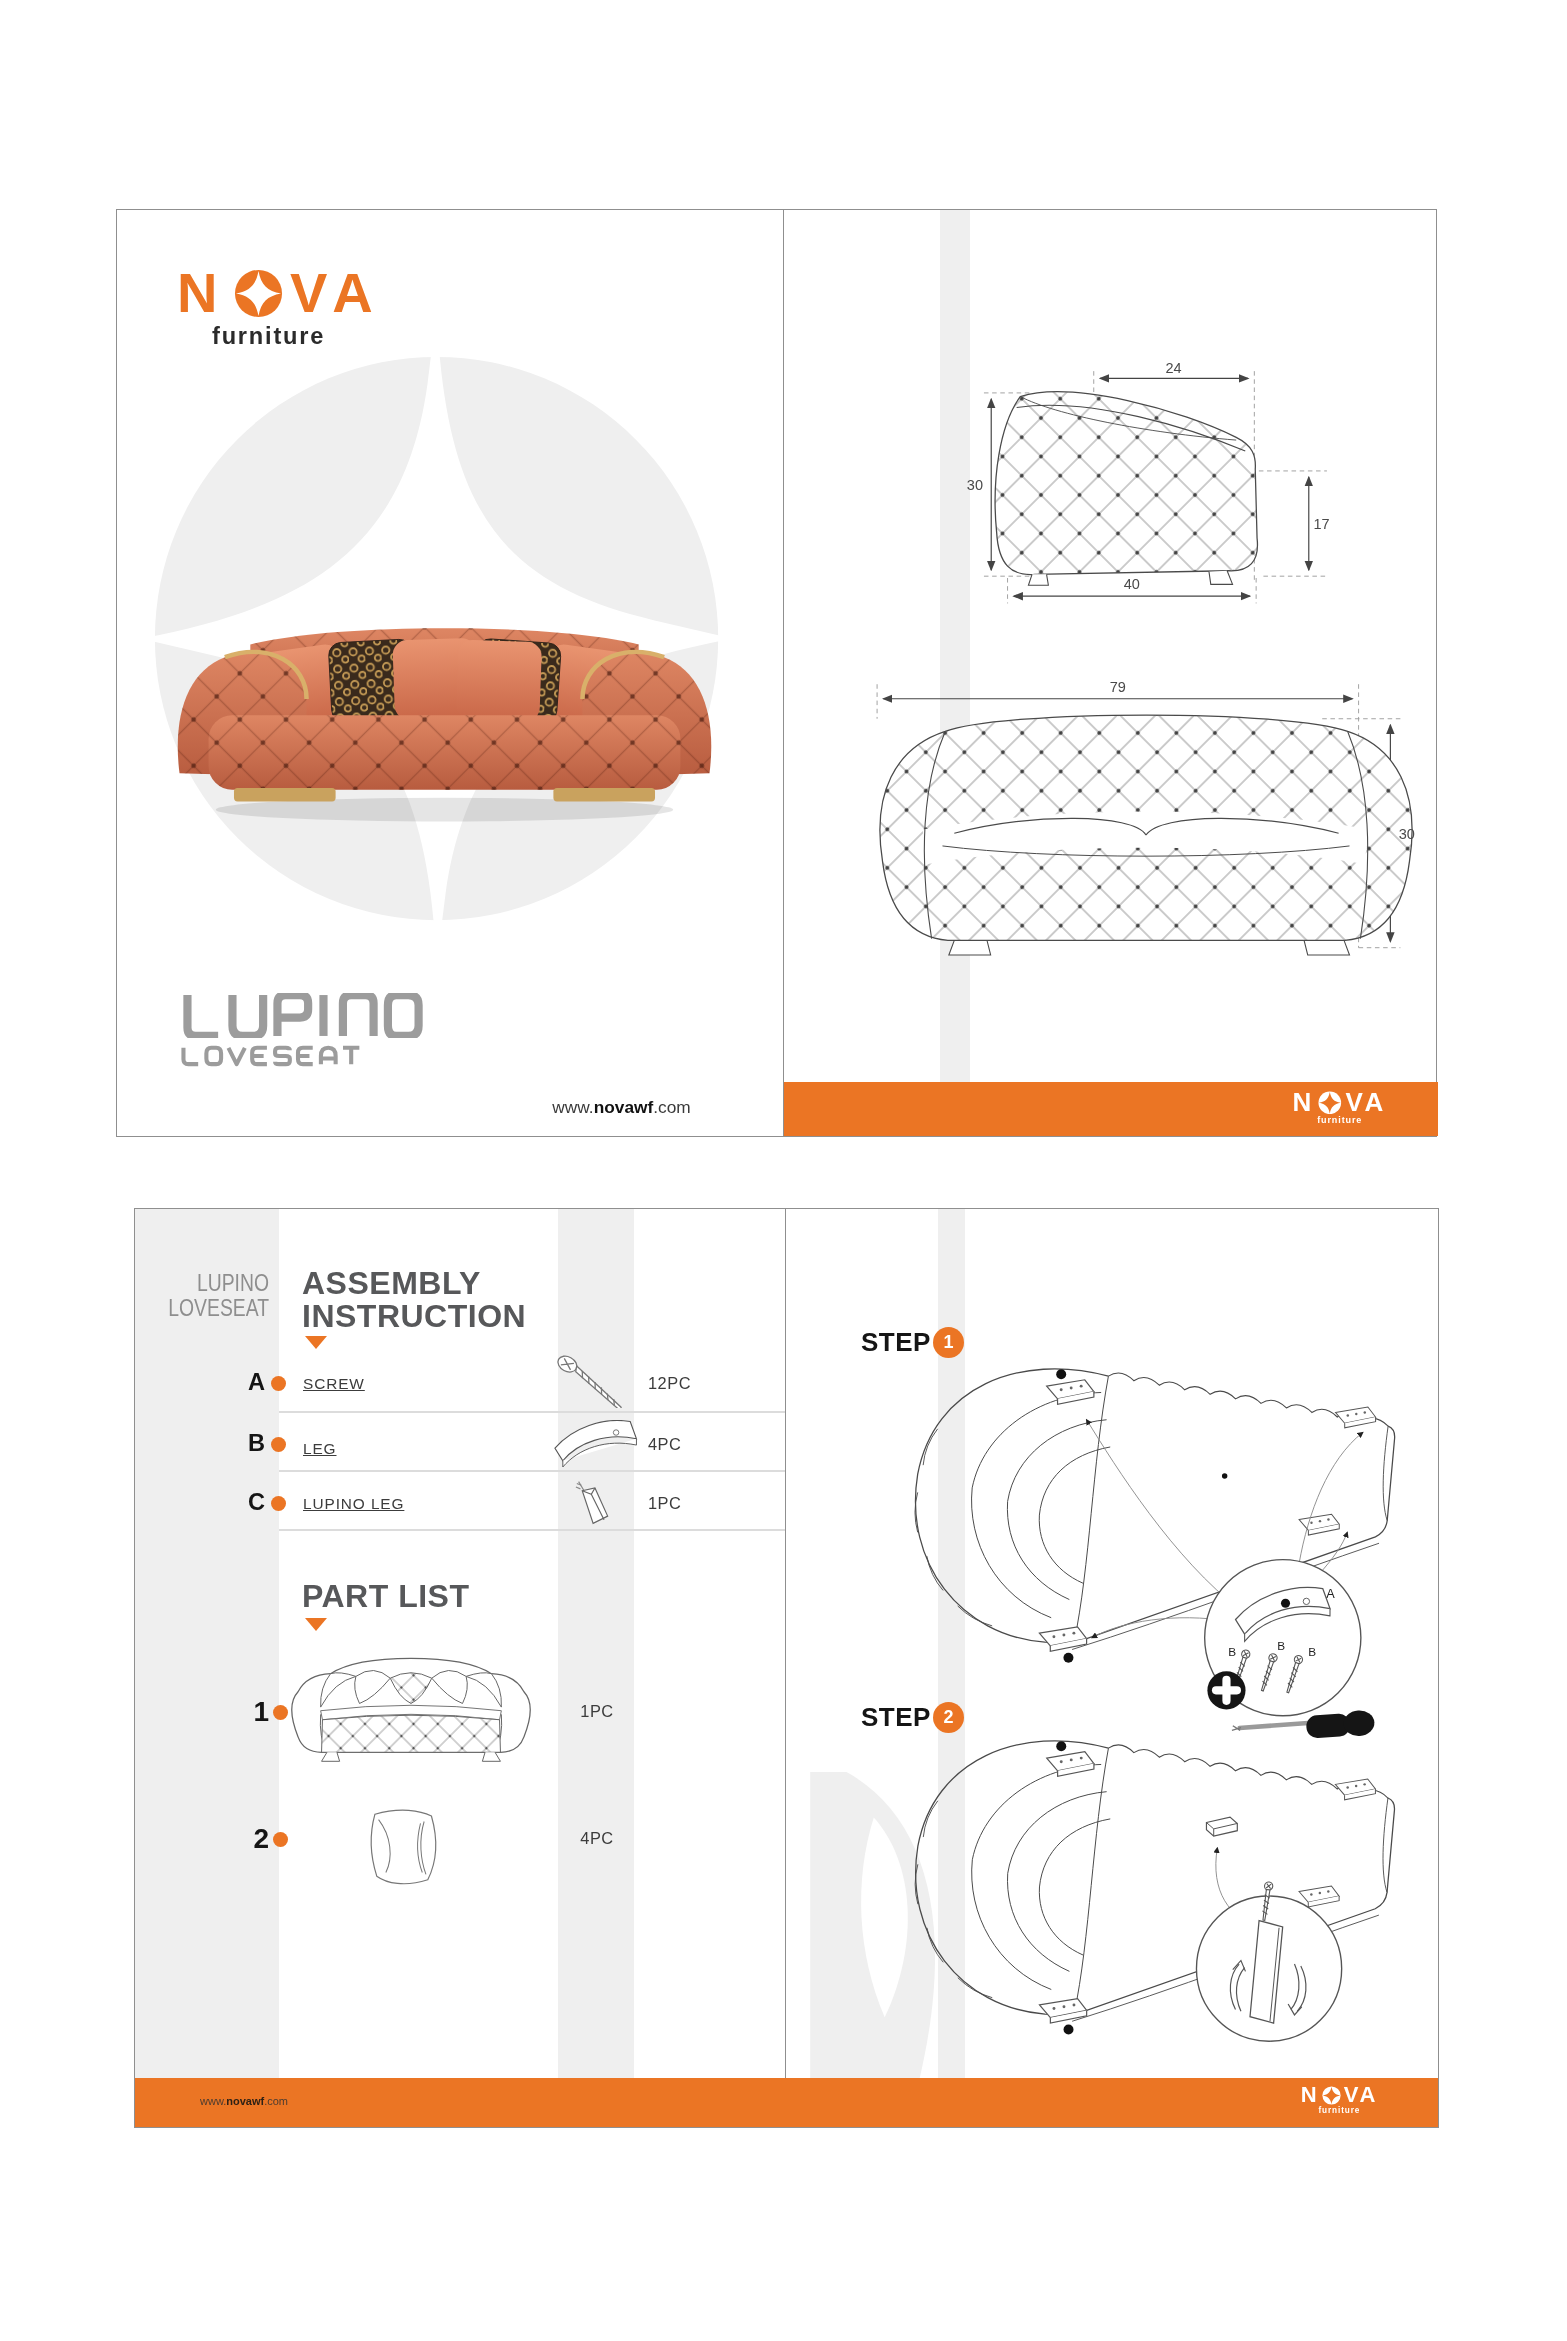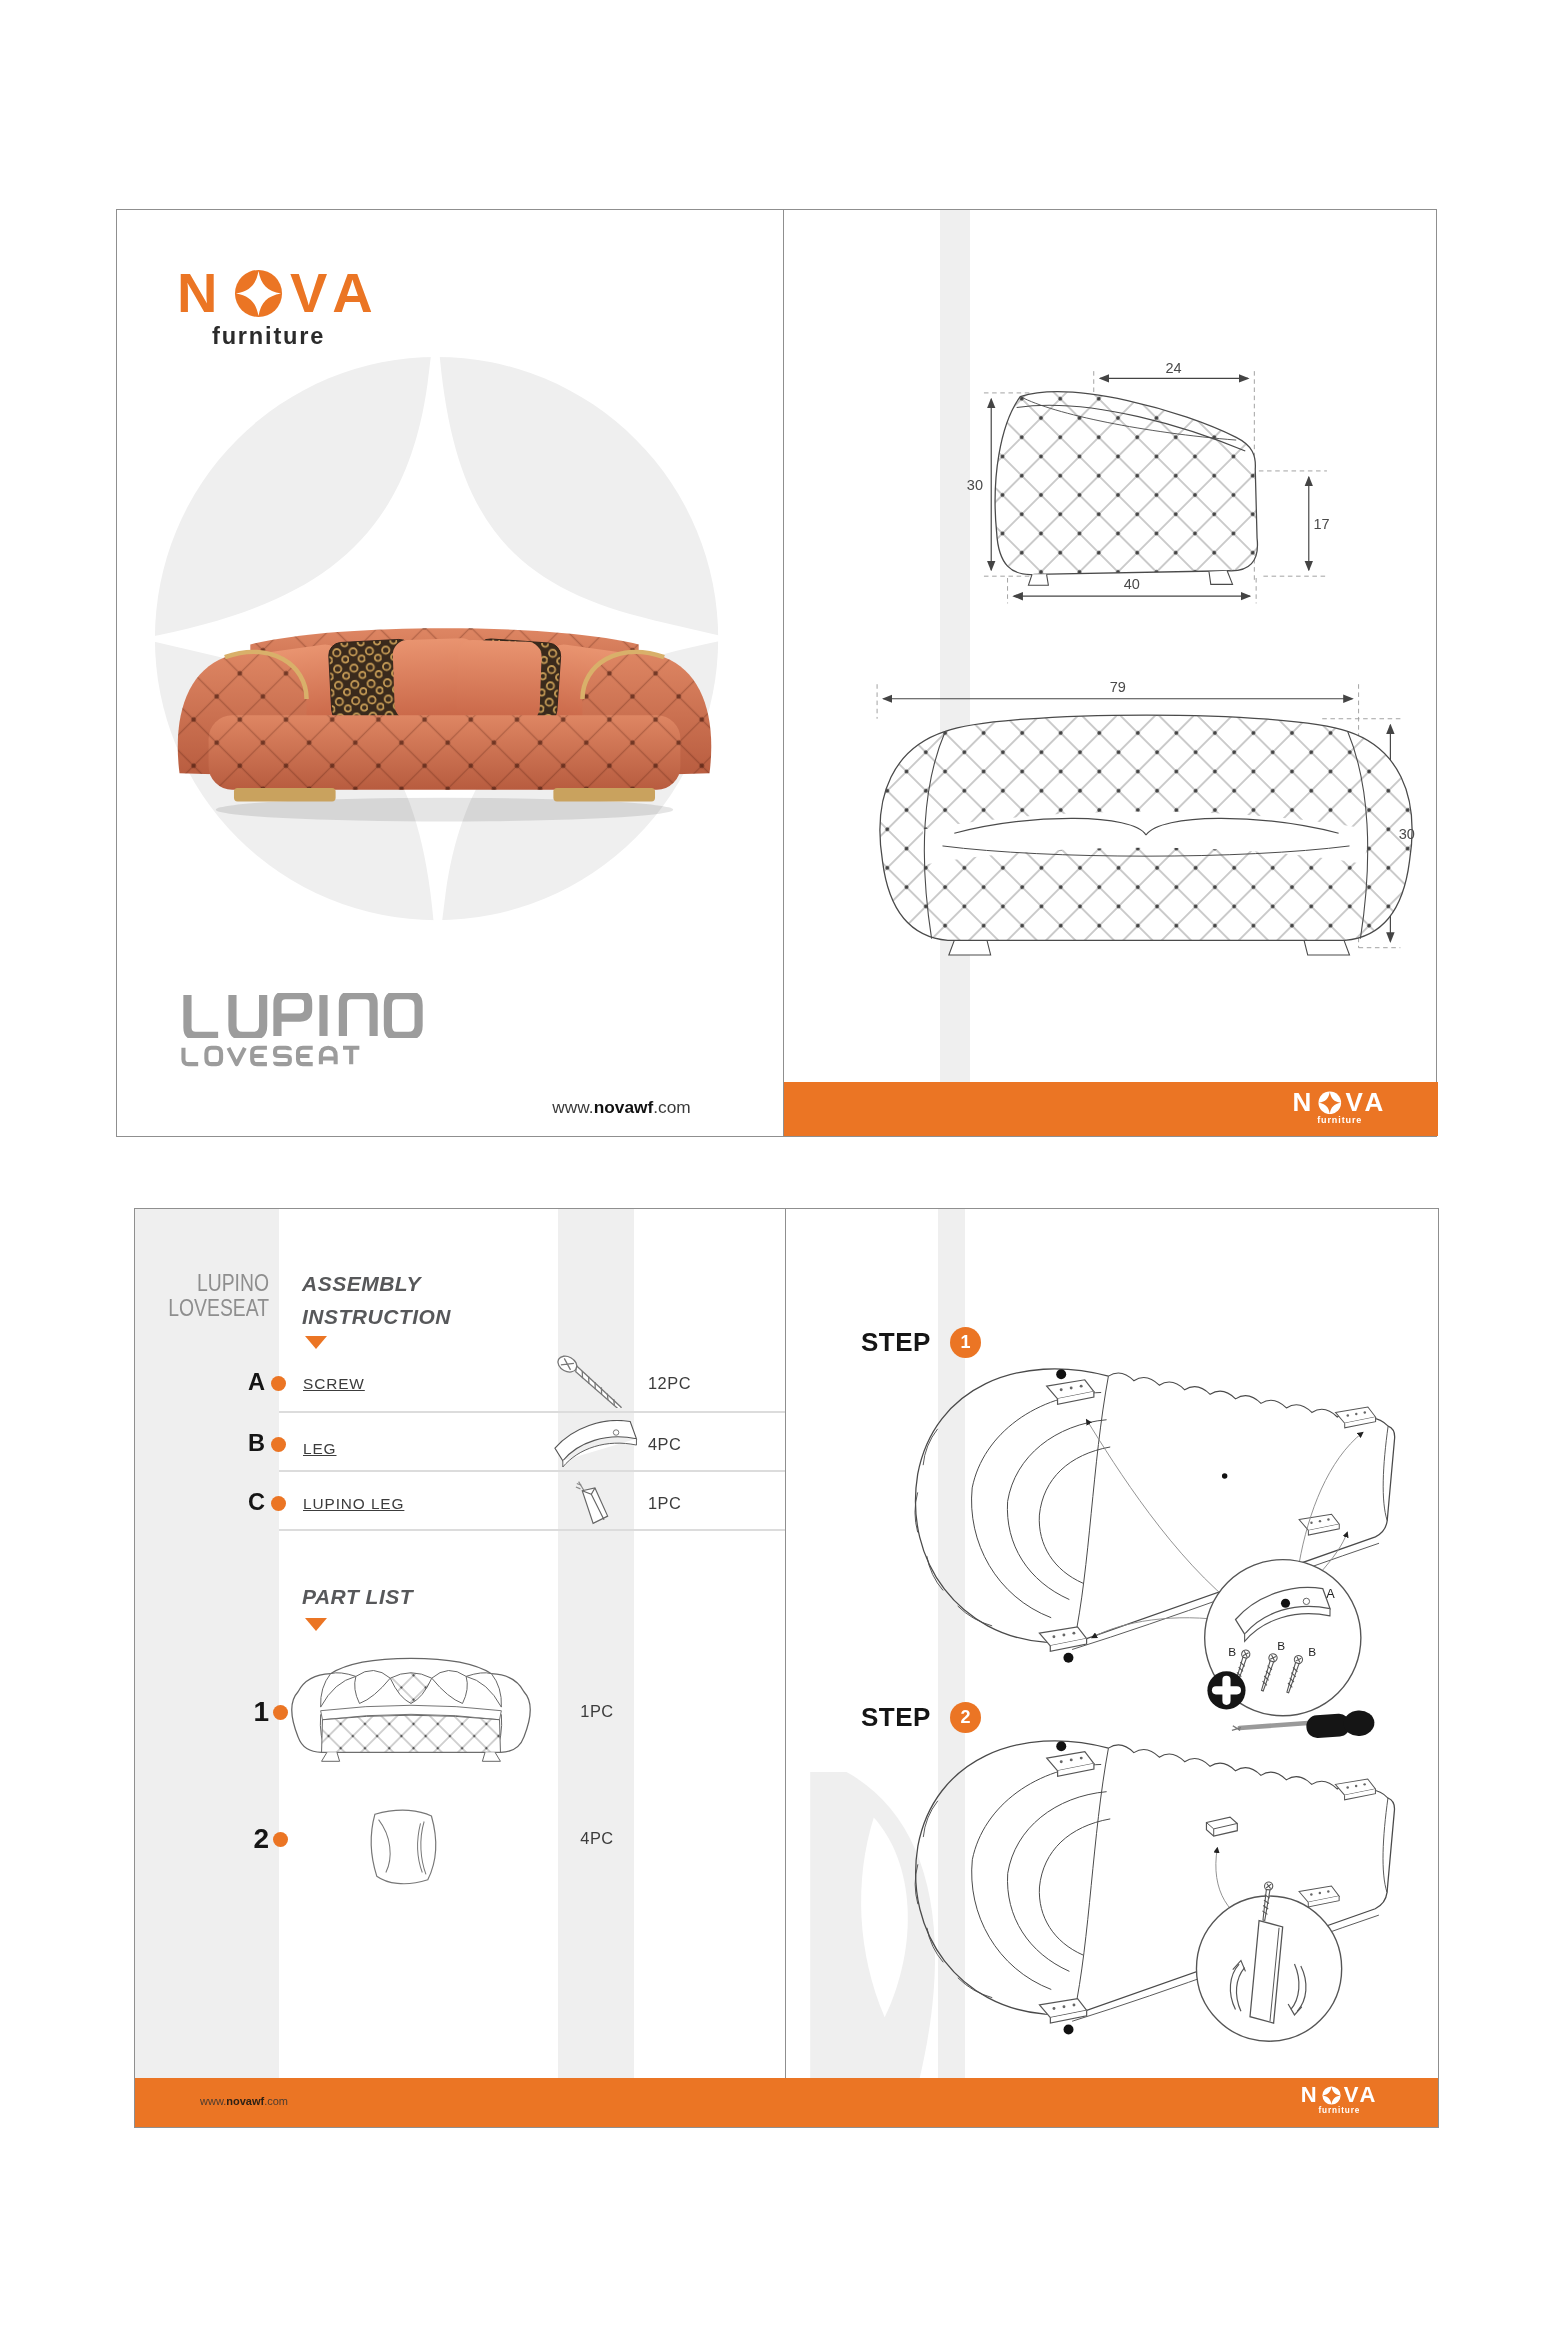--- a/index.html
+++ b/index.html
@@ -26,34 +26,34 @@
   .website b{color:#111;}
 
   
   .stripe{position:absolute;background:#EFEFEF;}
   .orange-bar{position:absolute;left:0;right:0;bottom:0;background:#EB7524;}
 
   
   .prodname2{position:absolute;left:0;top:62px;width:134px;text-align:right;
              font-size:23.6px;line-height:25.4px;color:#8e8e8e;font-weight:500;
              transform:scaleX(.82);transform-origin:right;}
-  .sec-title{font-size:21px;line-height:33px;font-weight:bold;color:#57585A;letter-spacing:0.5px;font-style:italic;}
+  .sec-title{font-size:32px;line-height:33px;font-weight:bold;color:#57585A;letter-spacing:0.5px;}
   .tri{width:0;height:0;border-left:11.8px solid transparent;border-right:11.8px solid transparent;
        border-top:13.6px solid #EB7524;}
   .hw-letter{position:absolute;left:94px;width:36px;text-align:right;
              font-size:23.6px;font-weight:bold;color:#151515;}
   .dot{position:absolute;width:15.4px;height:15.4px;border-radius:50%;background:#EB7524;}
   .hw-name{position:absolute;left:168px;font-size:15.4px;letter-spacing:0.9px;color:#3c3c3c;text-decoration:underline;}
   .hw-qty{position:absolute;left:513px;font-size:16.4px;letter-spacing:0.5px;color:#3c3c3c;}
   .sep{position:absolute;left:144px;width:506px;height:1.8px;background:#dcdcdc;}
   .pl-num{position:absolute;left:94px;width:40px;text-align:right;
           font-size:28px;font-weight:bold;color:#151515;}
   .pl-qty{position:absolute;left:434px;width:56px;text-align:center;
           font-size:16.4px;letter-spacing:0.5px;color:#3c3c3c;}
-  .step-label{position:absolute;display:flex;align-items:center;gap:19px;justify-content:space-between;}
+  .step-label{position:absolute;display:flex;align-items:center;gap:2px;justify-content:space-between;}
   .step-word{font-size:26px;font-weight:800;color:#151515;letter-spacing:0.5px;}
   .step-circ{width:31px;height:31px;border-radius:50%;background:#EB7524;color:#fff;
              font-size:18px;font-weight:bold;display:flex;align-items:center;justify-content:center;}
   .foot2-web{position:absolute;left:65px;top:17.3px;font-size:11px;color:#4a3b30;}
   .foot2-web b{color:#2e2115;}
   svg text{font-family:"Liberation Sans",sans-serif;}
 </style>
 </head>
 <body>
 

